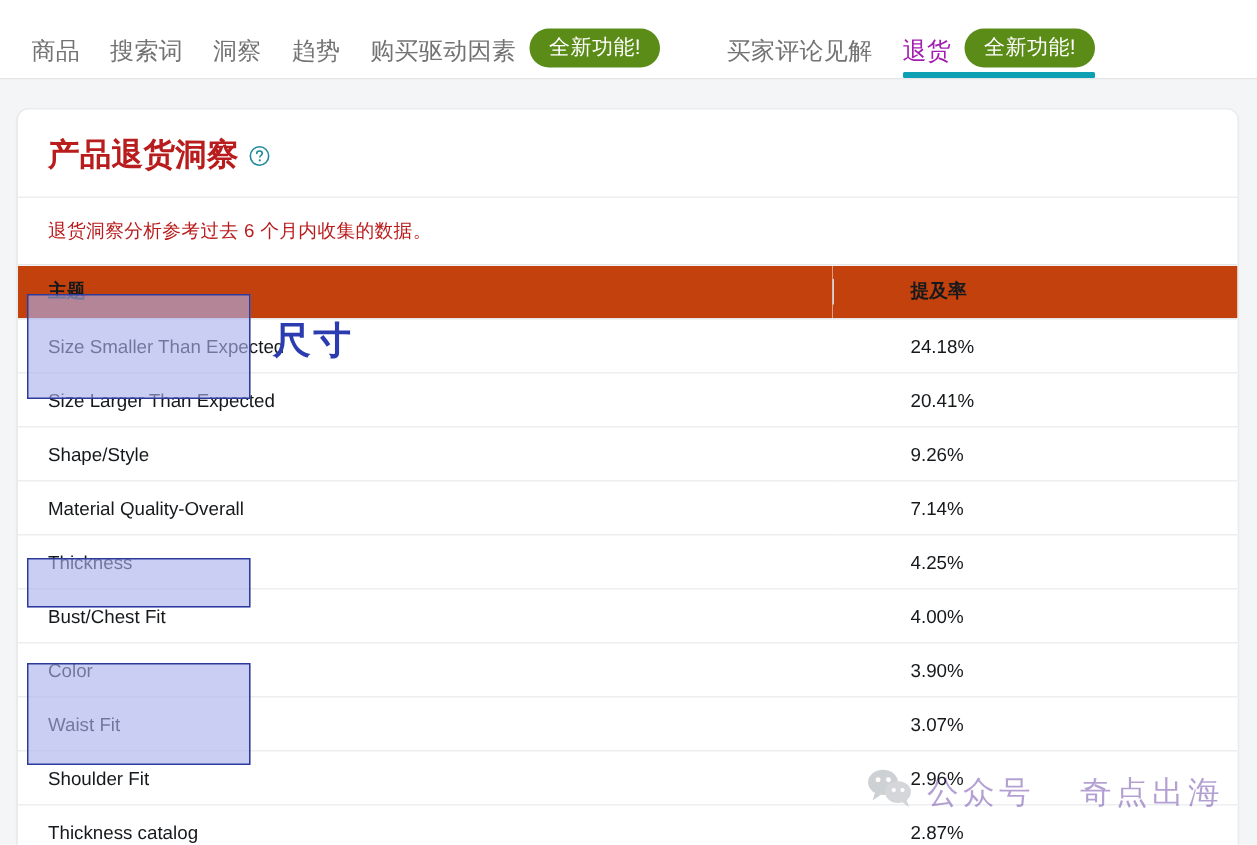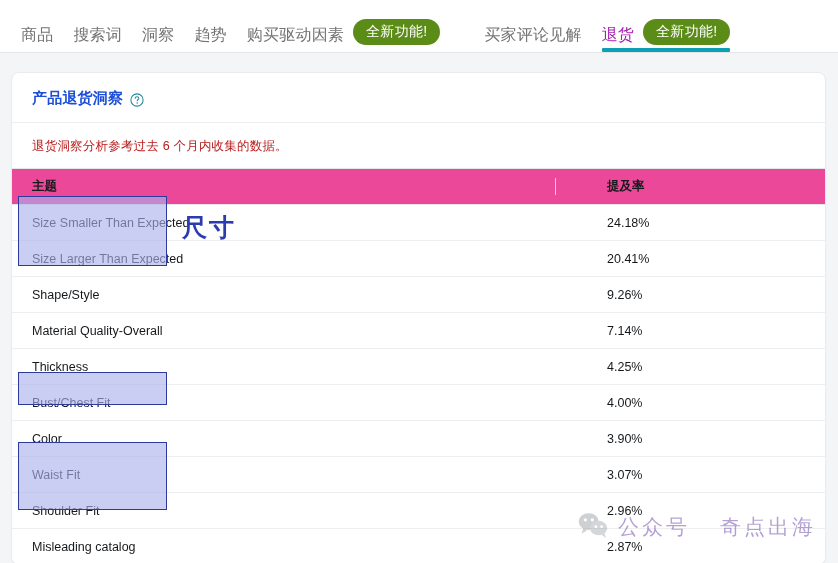--- a/index.html
+++ b/index.html
@@ -86,23 +86,23 @@
     box-shadow: 0 1px 1px rgba(0,28,36,.05);
     overflow: hidden;
   }
   .card-header {
     padding: 16px 20px 14px 20px;
     display: flex;
     align-items: center;
     gap: 7px;
   }
   .card-title {
-    font-size: 15px;
+    font-size: 21px;
     font-weight: bold;
-    color: #1d4ed8;
+    color: #b91c1c;
     letter-spacing: .2px;
   }
   .help-icon {
     width: 14px;
     height: 14px;
     display: inline-block;
     position: relative;
     top: 1px;
     cursor: pointer;
   }
@@ -116,21 +116,21 @@
     letter-spacing: .2px;
   }
 
   
   .tbl {
     width: 100%;
     border-collapse: collapse;
     table-layout: fixed;
   }
   .tbl thead th {
-    background: #ec4899;
+    background: #c2410c;
     border-top: 1px solid #e4e6e8;
     border-bottom: 1px solid #e4e6e8;
     height: 35px;
     font-size: 12.5px;
     font-weight: bold;
     color: #16191c;
     text-align: left;
     padding: 0 0 0 20px;
     position: relative;
   }
@@ -298,21 +298,21 @@
       </tr>
       <tr>
         <td><span class="theme-text">Waist Fit</span></td>
         <td class="c-rate">3.07%</td>
       </tr>
       <tr>
         <td><span class="theme-text">Shoulder Fit</span></td>
         <td class="c-rate">2.96%</td>
       </tr>
       <tr>
-        <td><span class="theme-text">Misleading catalog</span></td>
+        <td><span class="theme-text">Thickness catalog</span></td>
         <td class="c-rate">2.87%</td>
       </tr>
     </tbody>
   </table>
 </div>
 
 <div class="hl-box" style="left:18px; top:196px; width:149px; height:70px;"></div>
 
 <div class="hl-box" style="left:18px; top:372px; width:149px; height:33px;"></div>
 

